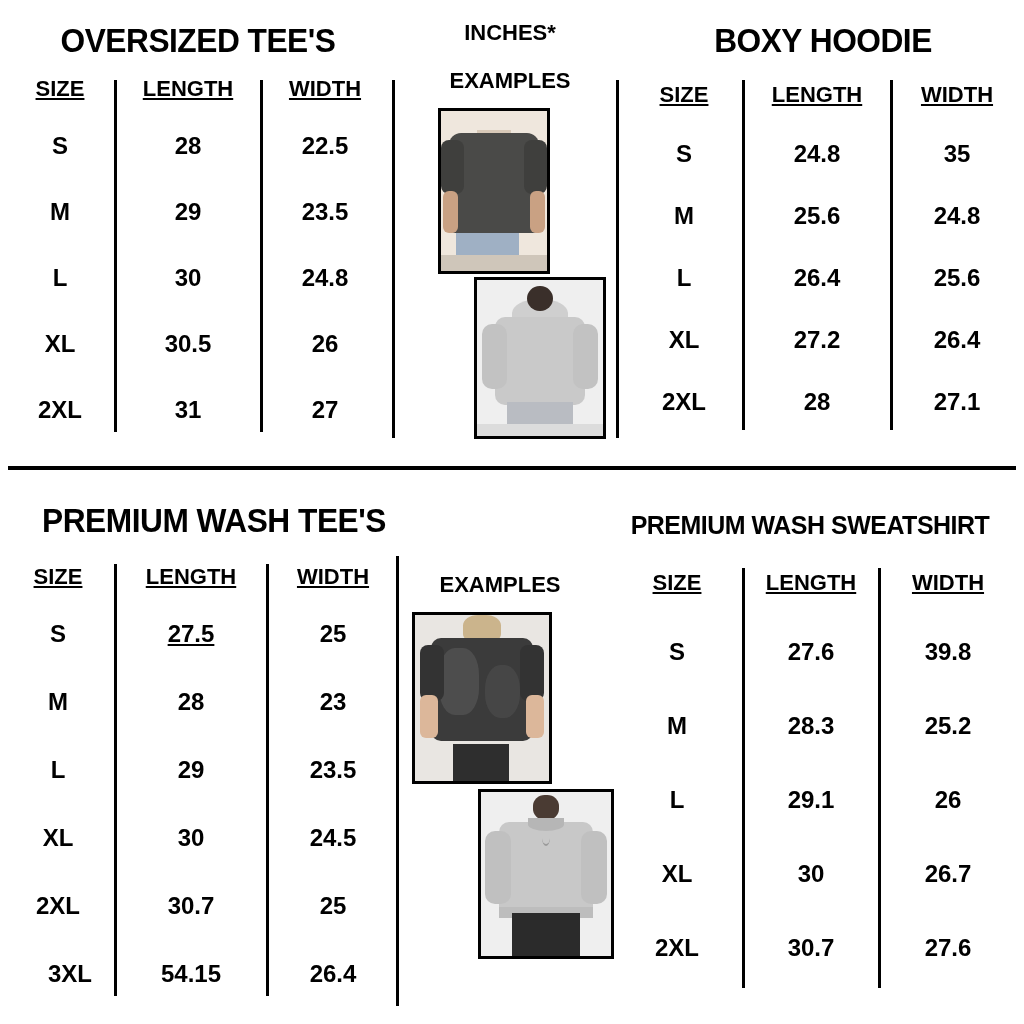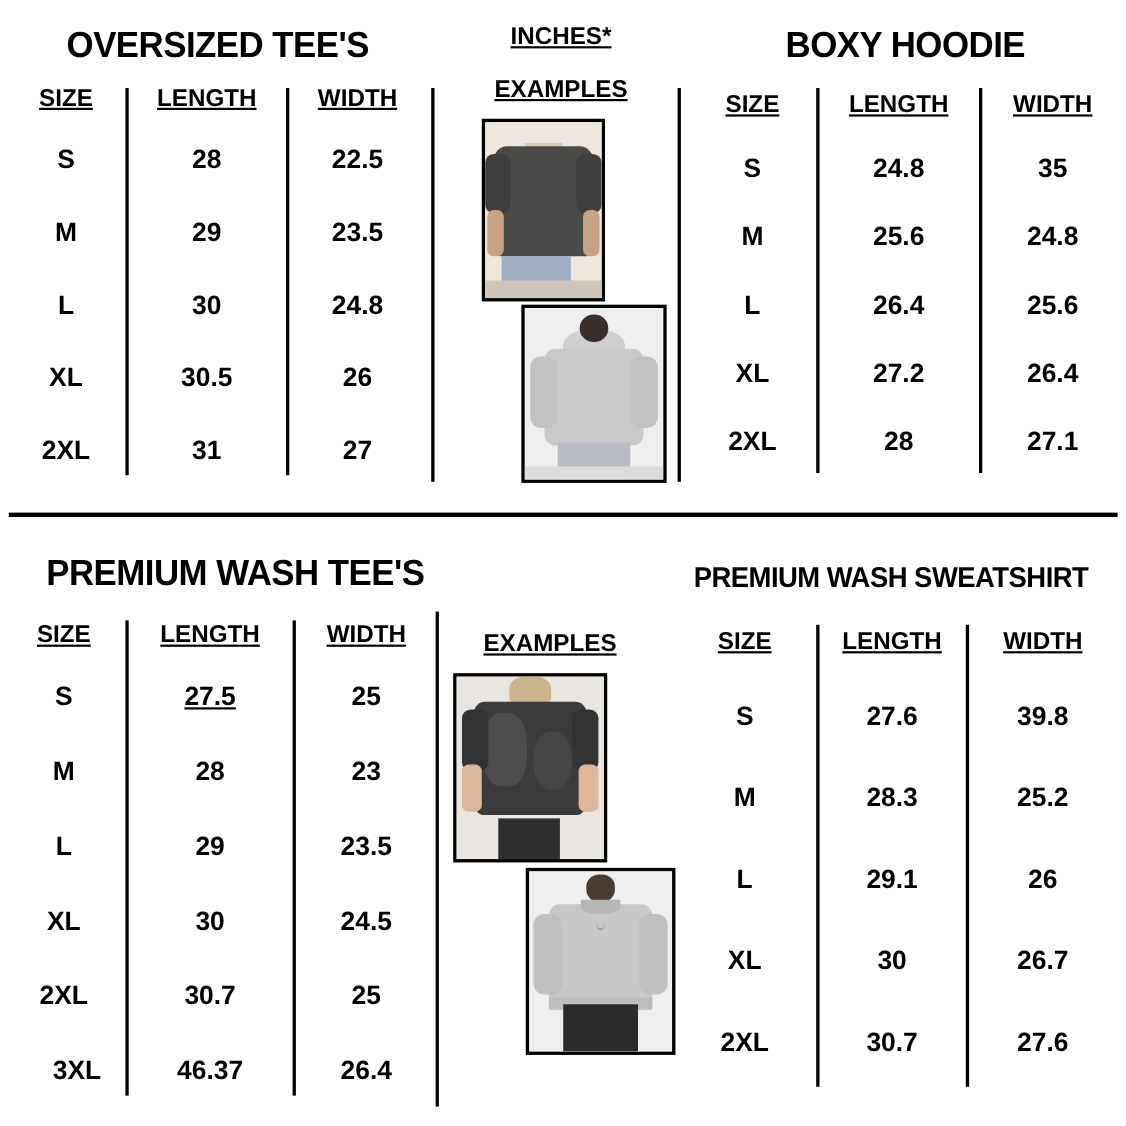--- a/index.html
+++ b/index.html
@@ -37,21 +37,20 @@
   }
   .cell {
     font-weight: bold;
     font-size: 24px;
     text-align: center;
     line-height: 1;
   }
   .examples-label {
     font-weight: bold;
     font-size: 22px;
-    text-decoration: underline;
     text-align: center;
     line-height: 1.15;
   }
   .vline {
     position: absolute;
     width: 3px;
     background: #000;
   }
   .hrule {
     position: absolute;
@@ -276,21 +275,21 @@
       <div class="cell" style="position:absolute; left:114px; width:146px;">30</div>
       <div class="cell" style="position:absolute; left:266px; width:126px;">24.5</div>
     </div>
     <div style="position:absolute; left:0; top:328px; width:392px;">
       <div class="cell" style="position:absolute; left:0;     width:108px;">2XL</div>
       <div class="cell" style="position:absolute; left:114px; width:146px;">30.7</div>
       <div class="cell" style="position:absolute; left:266px; width:126px;">25</div>
     </div>
     <div style="position:absolute; left:0; top:396px; width:392px;">
       <div class="cell" style="position:absolute; left:12px;     width:108px;">3XL</div>
-      <div class="cell" style="position:absolute; left:114px; width:146px;">46.37</div>
+      <div class="cell" style="position:absolute; left:114px; width:146px;">54.15</div>
       <div class="cell" style="position:absolute; left:266px; width:126px;">26.4</div>
     </div>
   </div>
 
   <div class="vline" style="left:396px; top:556px; height:450px;"></div>
 
   <div class="examples-label" style="position:absolute; left:410px; top:572px; width:180px;">EXAMPLES</div>
 
   <div class="photo tee-wash" style="left:412px; top:612px; width:140px; height:172px;">
     <div class="ph-inner">

